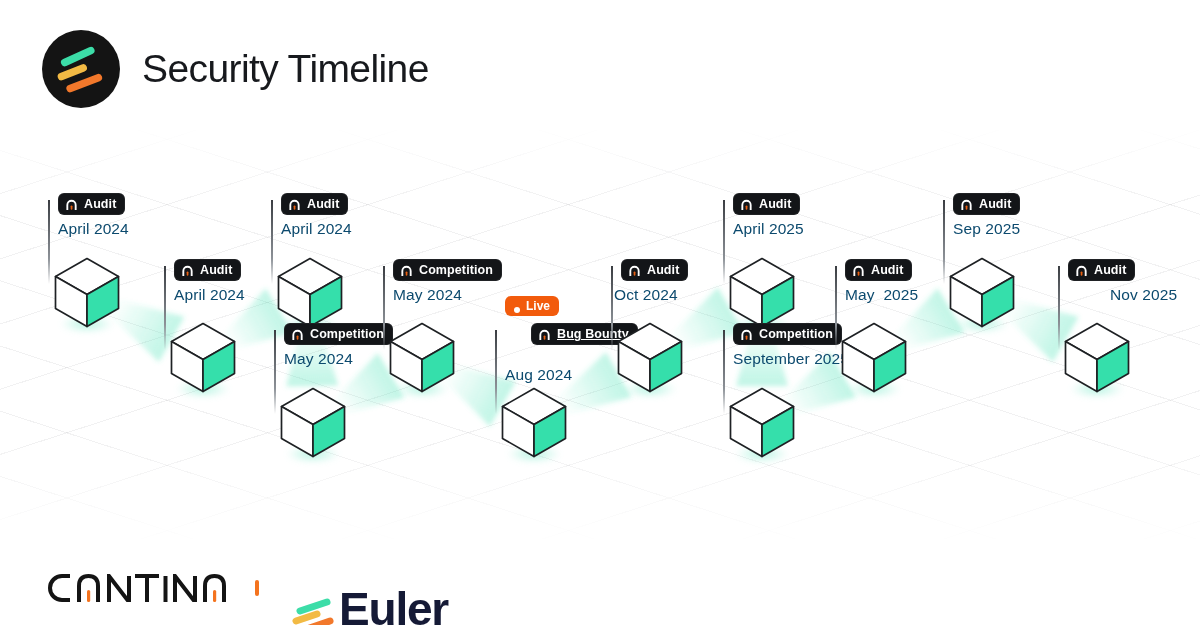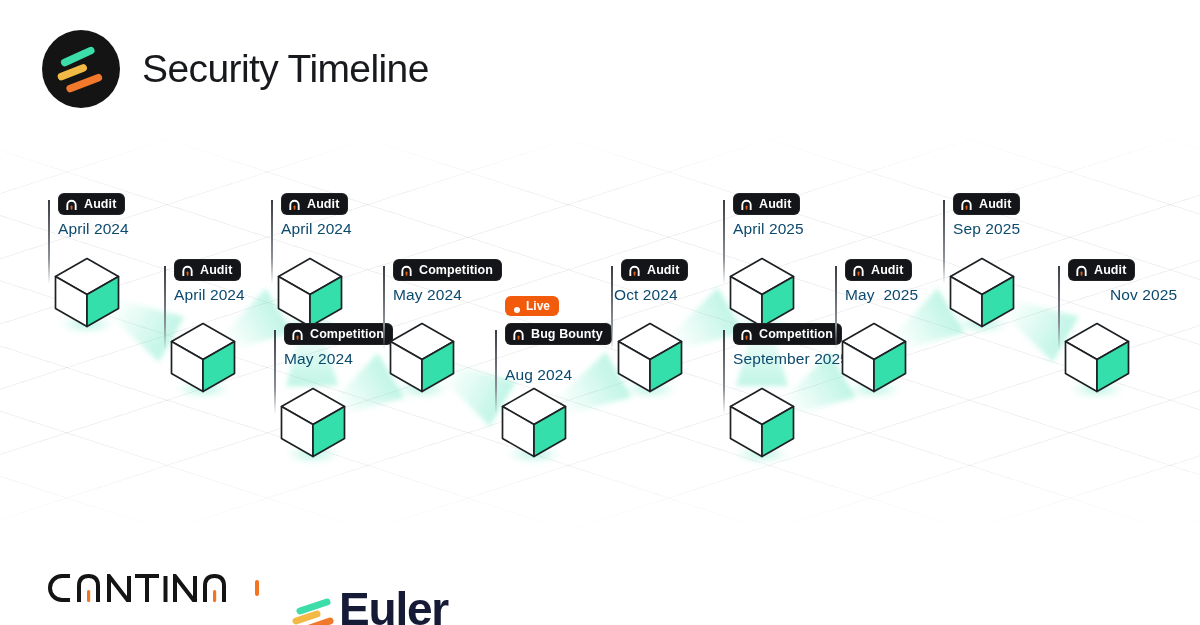--- a/index.html
+++ b/index.html
@@ -240,21 +240,21 @@
         <div class="cube-shadow" style="left: 507px; top: 445px;"></div>
         <svg width="66" height="71" viewBox="0 0 66 71" class="cube" style="position: absolute; left: 501px; top: 387px;">
           <polygon points="33,1.5 64.5,19.5 33,37.5 1.5,19.5" style="fill:#ffffff;stroke:var(--outline)" stroke-width="1.7" stroke-linejoin="round"></polygon>
           <polygon points="1.5,19.5 33,37.5 33,69.5 1.5,51.5" style="fill:#ffffff;stroke:var(--outline)" stroke-width="1.7" stroke-linejoin="round"></polygon>
           <polygon points="64.5,19.5 33,37.5 33,69.5 64.5,51.5" style="fill:var(--teal);stroke:var(--outline)" stroke-width="1.7" stroke-linejoin="round"></polygon>
         </svg>
         <div class="live-badge" style="left: 505px; top: 296px; align-items: flex-end;">
           <div class="live-dot"></div>
           <span>Live</span>
         </div>
-        <div class="event-badge" style="left: 505px; top: 323px;">
+        <div class="event-badge" style="left: 531px; top: 323px; text-decoration: underline;">
           <svg width="13" height="13" viewBox="0 0 14 14">
             <path d="M2.5 13 V7.5 a4.5 4.5 0 0 1 9 0 V13" fill="none" stroke="#fff" stroke-width="2"></path>
             <rect x="6.1" y="8" width="1.9" height="4.6" rx="0.95" style="fill:var(--iconorange)"></rect>
           </svg>
           <span>Bug Bounty</span>
         </div>
         <div class="event-date" style="left: 505px; top: 366px;">Aug 2024</div>
       </div>
       <div class="timeline-item">
         <div class="stem-line" style="left: 611px; top: 266px;"></div>

